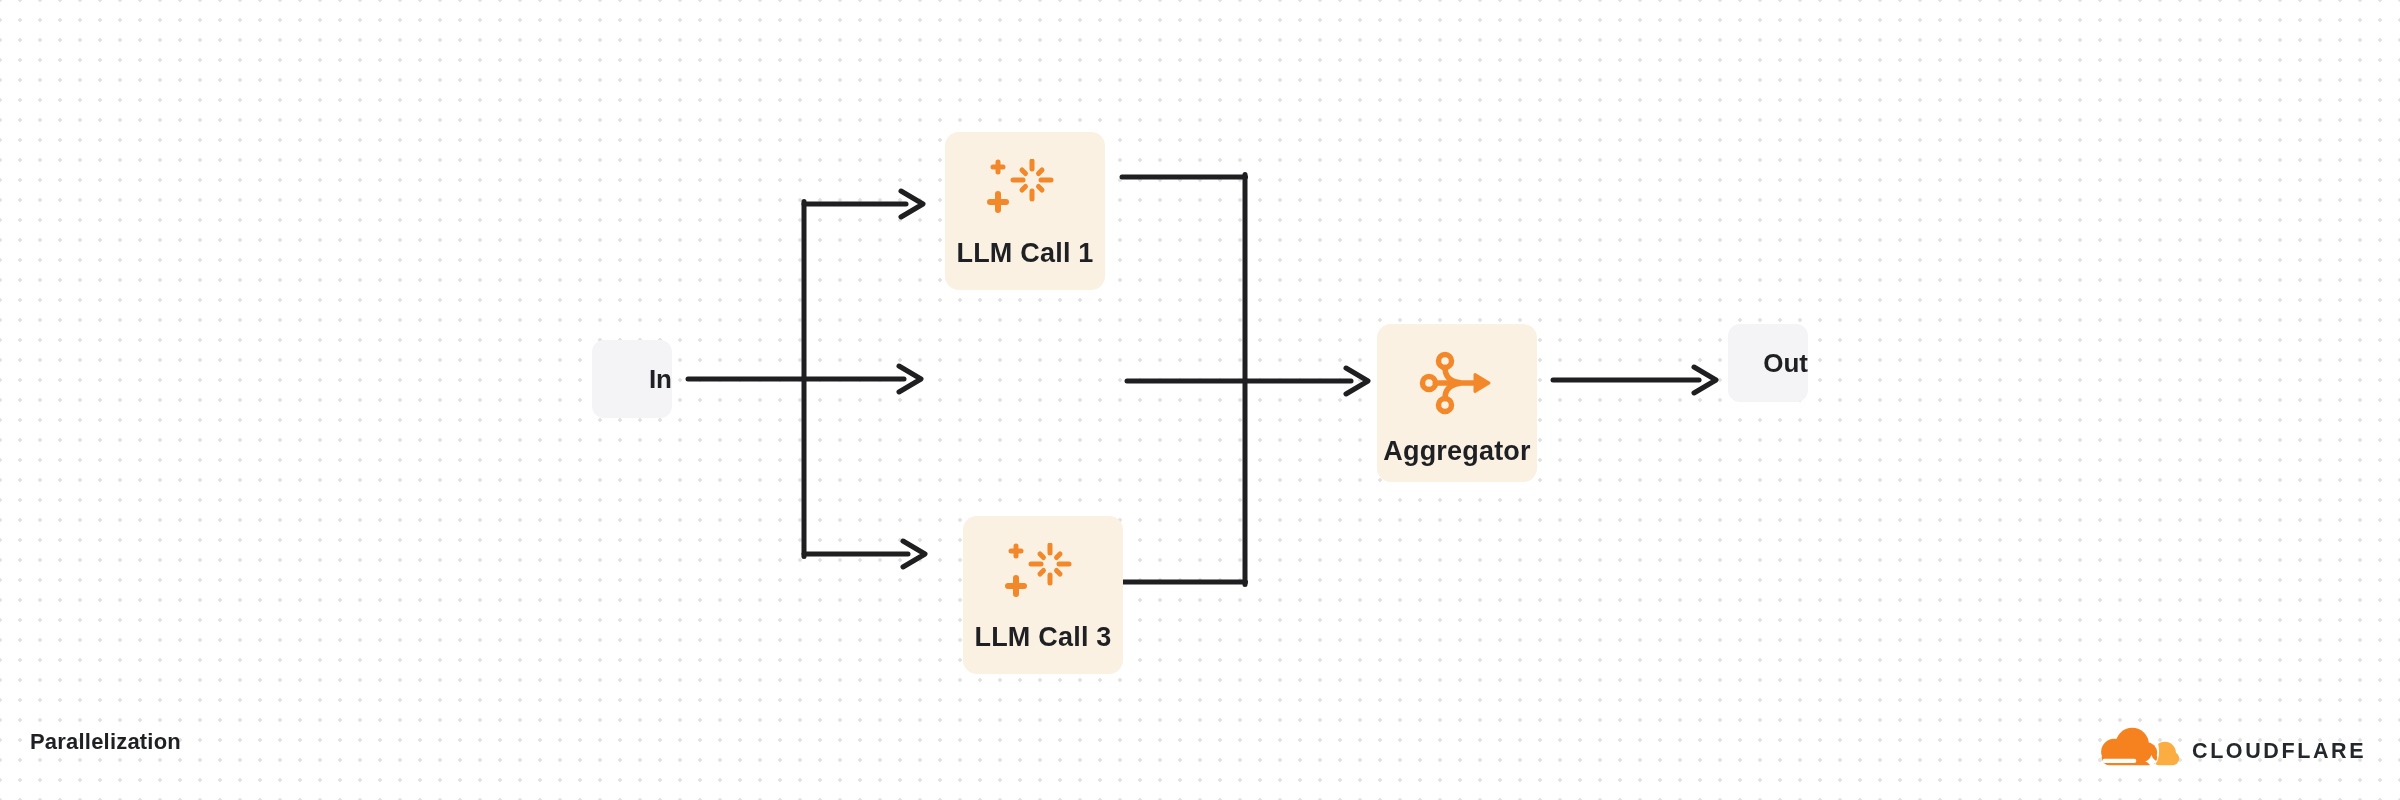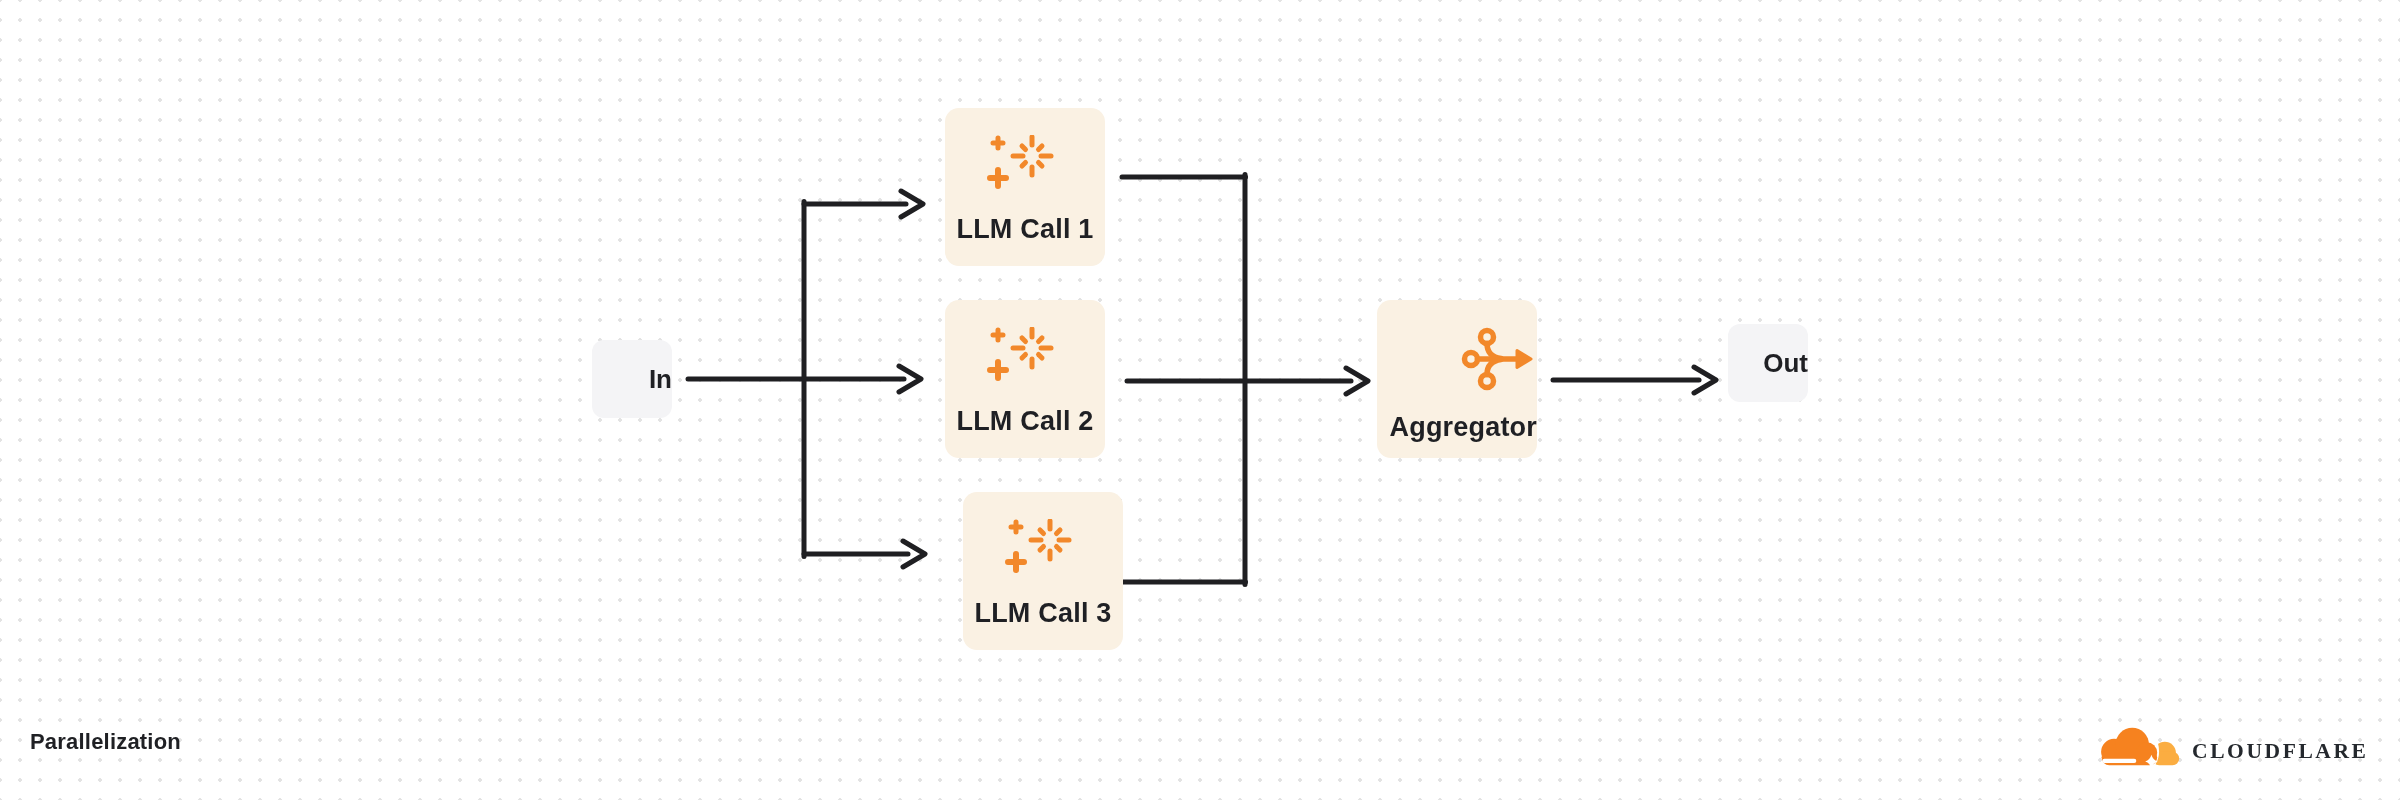--- a/index.html
+++ b/index.html
@@ -45,20 +45,21 @@
     font-size: 26px;
     font-weight: 700;
     justify-content: flex-end;
   }
   .node.cream {
     width: 160px; height: 158px;
     background: var(--node-cream-bg, #FAF1E3);
     border-radius: 14px;
     flex-direction: column;
     justify-content: flex-start;
+    margin-top: 24px;
   }
   .node.cream .node-icon { margin-top: 27px; display: block; }
   .node.cream .node-label {
     margin-top: 21px;
     font-size: 27px;
     font-weight: 700;
     letter-spacing: 0.2px;
     white-space: nowrap;
   }
   .sparkle path, .sparkle line {
@@ -91,21 +92,20 @@
     display: flex;
     align-items: center;
   }
   .brand .wordmark {
     font-size: 21.5px;
     font-weight: 800;
     letter-spacing: 2.6px;
     color: #24282D;
     margin-left: 6px;
     margin-top: 9px;
-    font-family: Liberation Serif, serif;
   }
 </style>
 </head>
 <body>
 
 <div class="canvas">
 
   <svg class="wires" viewBox="0 0 2400 800" aria-hidden="true">
 
     <path d="M688 379 H904"></path>
@@ -145,53 +145,38 @@
       <path d="M26 21 H36" stroke-width="5"></path>
       <path d="M54 21 H64" stroke-width="5"></path>
       <path d="M51.5 14.5 L55 11" stroke-width="5"></path>
       <path d="M38.5 14.5 L35 11" stroke-width="5"></path>
       <path d="M51.5 27.5 L55 31" stroke-width="5"></path>
       <path d="M38.5 27.5 L35 31" stroke-width="5"></path>
     </svg>
     <span class="node-label">LLM Call 1</span>
   </div>
 
-  <div class="node cream" style="left:945px; top:300px;">
-    <svg class="sparkle node-icon" width="76" height="58" viewBox="0 0 76 58">
-      <path d="M11 3 V13 M6 8 H16" stroke-width="5"></path>
-      <path d="M11 35 V51 M3 43 H19" stroke-width="6"></path>
-      <path d="M45 2 V10" stroke-width="5"></path>
-      <path d="M45 32 V40" stroke-width="5"></path>
-      <path d="M26 21 H36" stroke-width="5"></path>
-      <path d="M54 21 H64" stroke-width="5"></path>
-      <path d="M51.5 14.5 L55 11" stroke-width="5"></path>
-      <path d="M38.5 14.5 L35 11" stroke-width="5"></path>
-      <path d="M51.5 27.5 L55 31" stroke-width="5"></path>
-      <path d="M38.5 27.5 L35 31" stroke-width="5"></path>
-    </svg>
-    <span class="node-label">LLM Call 2</span>
-  </div>
 
   <div class="node cream" style="left:963px; top:492px;">
     <svg class="sparkle node-icon" width="76" height="58" viewBox="0 0 76 58">
       <path d="M11 3 V13 M6 8 H16" stroke-width="5"></path>
       <path d="M11 35 V51 M3 43 H19" stroke-width="6"></path>
       <path d="M45 2 V10" stroke-width="5"></path>
       <path d="M45 32 V40" stroke-width="5"></path>
       <path d="M26 21 H36" stroke-width="5"></path>
       <path d="M54 21 H64" stroke-width="5"></path>
       <path d="M51.5 14.5 L55 11" stroke-width="5"></path>
       <path d="M38.5 14.5 L35 11" stroke-width="5"></path>
       <path d="M51.5 27.5 L55 31" stroke-width="5"></path>
       <path d="M38.5 27.5 L35 31" stroke-width="5"></path>
     </svg>
     <span class="node-label">LLM Call 3</span>
   </div>
 
-  <div class="node cream" style="left:1377px; top:300px;align-items:flex-end;">
+  <div class="node cream" style="left:1377px; top:300px;">
     <svg class="merge-icon node-icon" width="76" height="64" viewBox="0 0 76 64">
       <path class="wire" d="M16.5 32 H58" stroke-width="5.5" stroke-linecap="round"></path>
       <path class="wire" d="M26 16.5 Q26 29.5 40 31.5" stroke-width="5.5" stroke-linecap="round"></path>
       <path class="wire" d="M26 47.5 Q26 34.5 40 32.5" stroke-width="5.5" stroke-linecap="round"></path>
       <circle cx="10" cy="32" r="6.5" stroke-width="5.5"></circle>
       <circle cx="26" cy="10" r="6.5" stroke-width="5.5"></circle>
       <circle cx="26" cy="54" r="6.5" stroke-width="5.5"></circle>
       <path class="head" d="M56 23.5 L70 32 L56 40.5 Z" stroke-width="3"></path>
     </svg>
     <span class="node-label">Aggregator</span>

